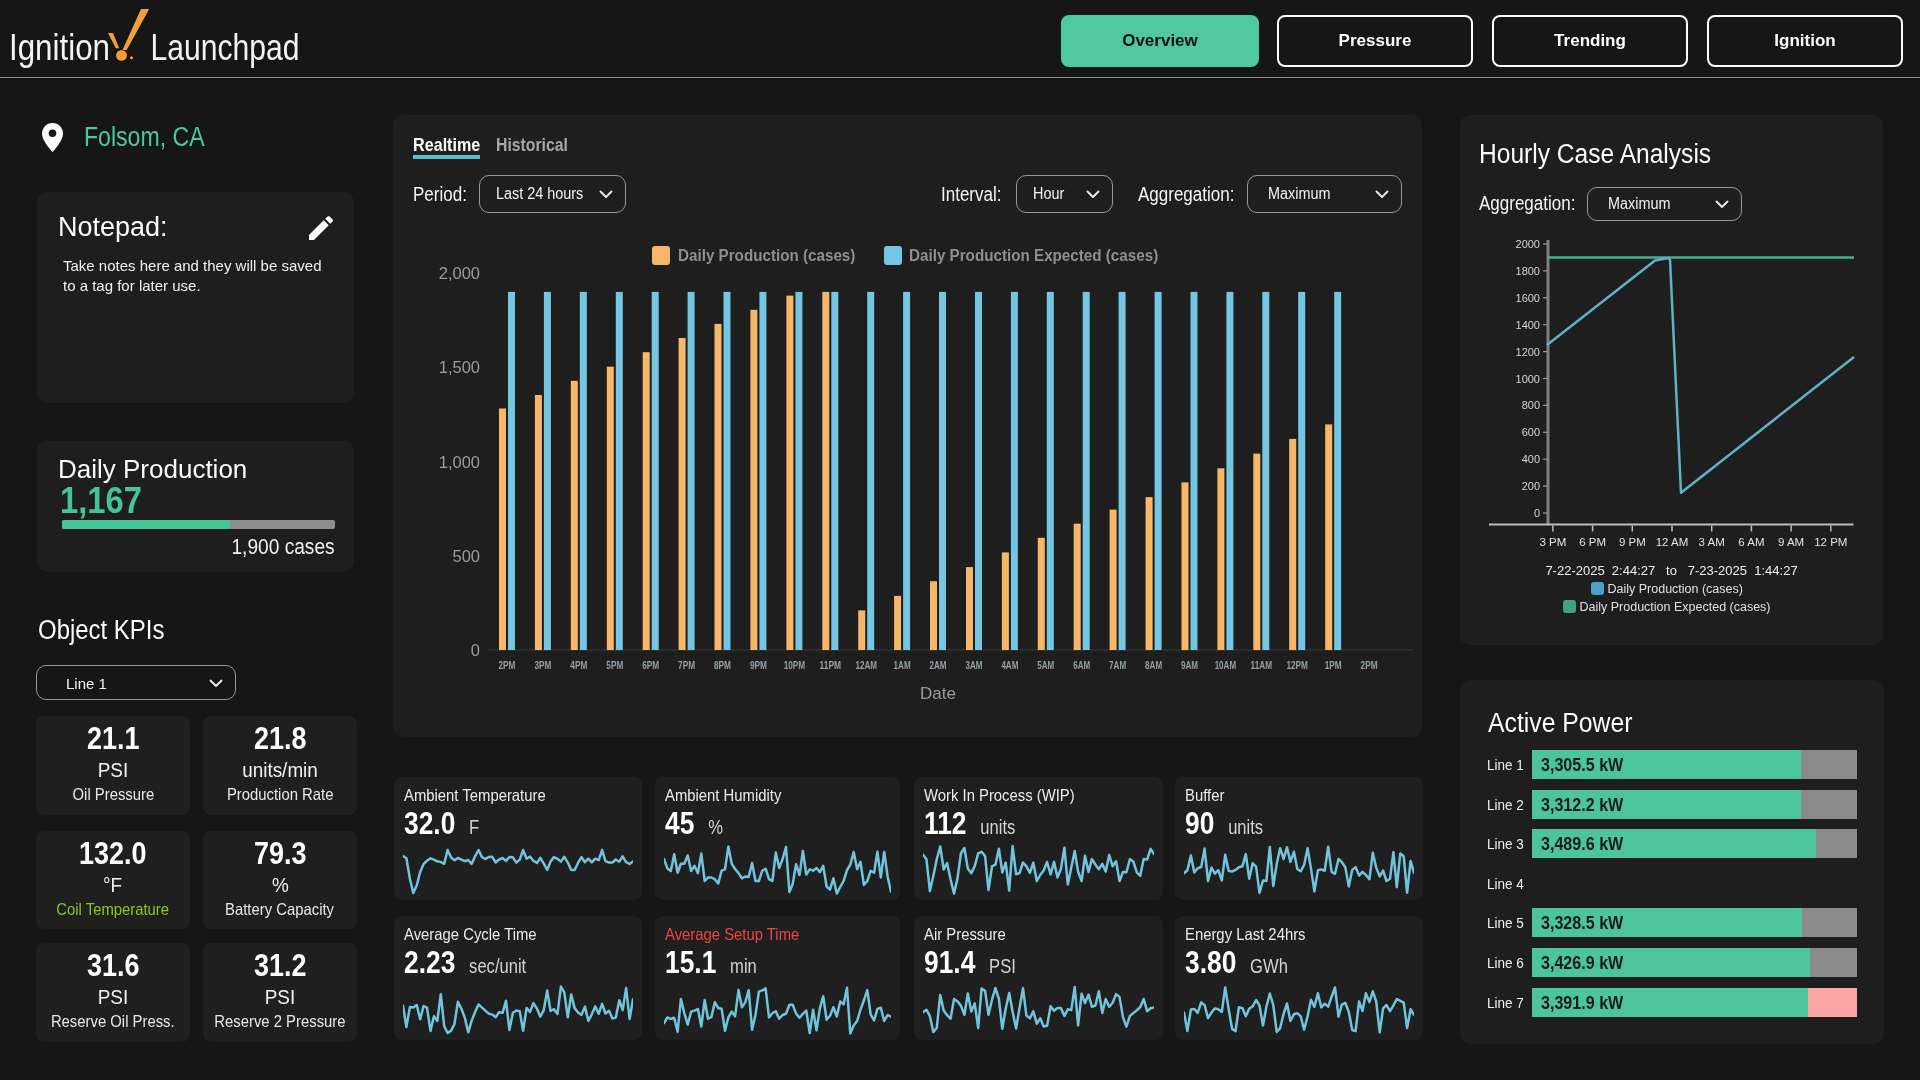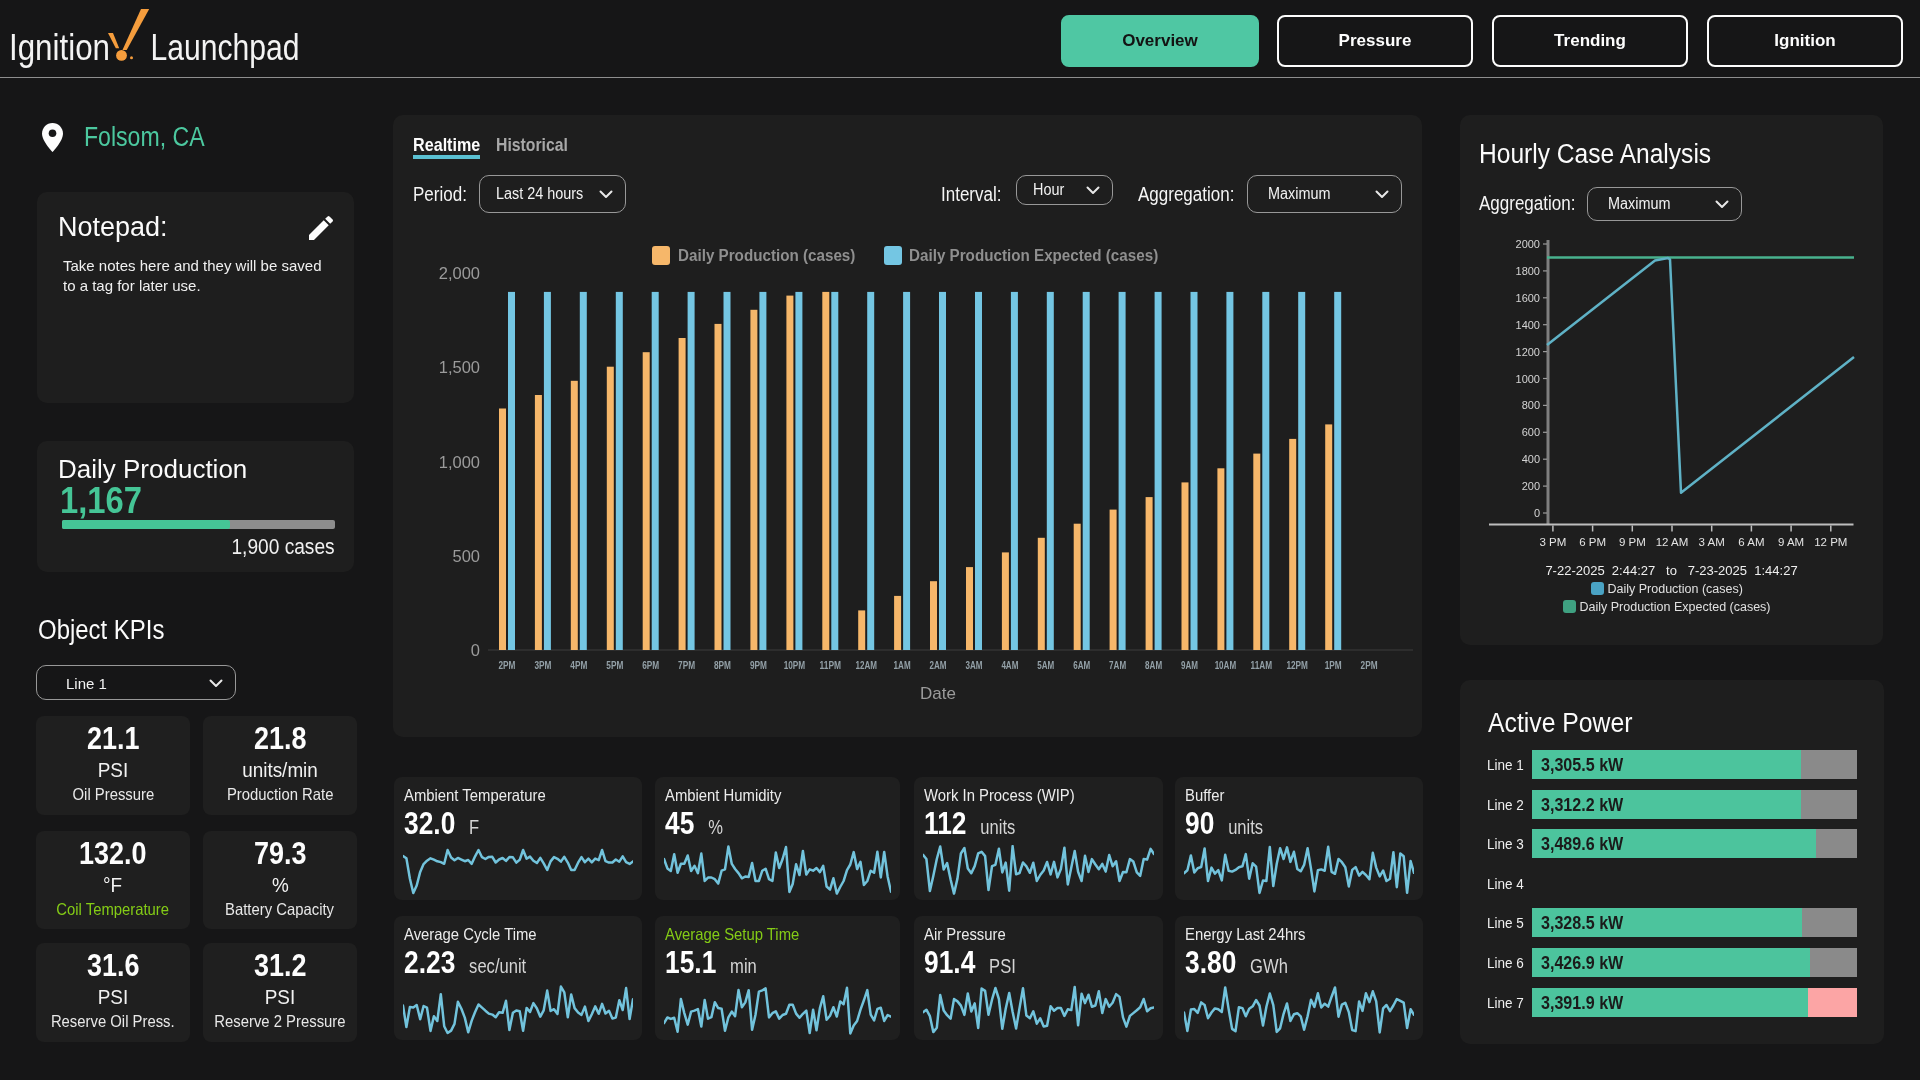--- a/index.html
+++ b/index.html
@@ -99,21 +99,21 @@
 <div style="position:absolute;left:20px;top:40px;width:67px;height:4px;background:#5ac0d2;"></div>
 <div style="position:absolute;left:103px;top:19px;font-size:19px;font-weight:bold;color:#a8a8a8;"><span class="sxl" style="transform:scaleX(.83);">Historical</span></div>
 <div style="position:absolute;left:20px;top:68px;font-size:20px;color:#f5f5f5;"><span class="sxl" style="transform:scaleX(.85);">Period:</span></div>
 <div class="dd" style="left:86px;top:60px;width:147px;height:38px;">
       <span style="position:absolute;left:16px;top:50%;transform:translateY(-50%);font-size:16px;white-space:nowrap;"><span class="sxl" style="transform:scaleX(.9);">Last 24 hours</span></span>
       <span class="cv"><svg width="14" height="9" viewBox="0 0 14 9" fill="none">
           <path d="M1.5 1.5 L7 7 L12.5 1.5" stroke="#e8e8e8" stroke-width="2" stroke-linecap="round" stroke-linejoin="round"></path>
         </svg></span>
     </div>
 <div style="position:absolute;left:548px;top:68px;font-size:20px;color:#f5f5f5;"><span class="sxl" style="transform:scaleX(.85);">Interval:</span></div>
-<div class="dd" style="left:623px;top:60px;width:97px;height:30px;">
+<div class="dd" style="left:623px;top:60px;width:97px;height:38px;">
       <span style="position:absolute;left:16px;top:50%;transform:translateY(-50%);font-size:16px;"><span class="sxl" style="transform:scaleX(.9);">Hour</span></span>
       <span class="cv"><svg width="14" height="9" viewBox="0 0 14 9" fill="none">
           <path d="M1.5 1.5 L7 7 L12.5 1.5" stroke="#e8e8e8" stroke-width="2" stroke-linecap="round" stroke-linejoin="round"></path>
         </svg></span>
     </div>
 <div style="position:absolute;left:745px;top:68px;font-size:20px;color:#f5f5f5;"><span class="sxl" style="transform:scaleX(.85);">Aggregation:</span></div>
 <div class="dd" style="left:854px;top:60px;width:155px;height:38px;">
       <span style="position:absolute;left:20px;top:50%;transform:translateY(-50%);font-size:16px;"><span class="sxl" style="transform:scaleX(.9);">Maximum</span></span>
       <span class="cv"><svg width="14" height="9" viewBox="0 0 14 9" fill="none">
           <path d="M1.5 1.5 L7 7 L12.5 1.5" stroke="#e8e8e8" stroke-width="2" stroke-linecap="round" stroke-linejoin="round"></path>
@@ -330,21 +330,21 @@
     </svg>
 </div>
 <div class="card" style="left:394px;top:916px;width:248px;height:124px;">
 <div style="position:absolute;left:10px;top:9px;font-size:16.5px;color:#ececec;"><span class="sxl" style="transform:scaleX(.9);">Average Cycle Time</span></div>
 <div style="position:absolute;left:10px;top:29px;font-size:31px;font-weight:bold;color:#fff;"><span class="sxl" style="transform:scaleX(.85);">2.23<span style="font-size:19.5px;font-weight:normal;color:#d5d5d5;">&nbsp;&nbsp;&nbsp;sec/unit</span></span></div>
 <svg style="position:absolute;left:9px;top:69px;" width="230" height="50" viewBox="0 0 230 50">
       <polyline points="0.0,20.6 3.4,42.1 6.9,21.9 10.3,22.5 13.7,20.0 17.2,34.2 20.6,21.0 24.0,22.7 27.5,45.9 30.9,31.2 34.3,36.0 37.8,9.2 41.2,41.2 44.6,48.0 48.1,45.6 51.5,38.9 54.9,16.7 58.4,23.8 61.8,32.6 65.2,47.3 68.7,35.6 72.1,27.0 75.5,19.5 79.0,22.6 82.4,25.7 85.8,28.6 89.3,29.6 92.7,32.3 96.1,27.2 99.6,27.8 103.0,15.8 106.4,45.1 109.9,27.7 113.3,25.5 116.7,26.3 120.1,45.8 123.6,22.9 127.0,27.0 130.4,18.1 133.9,23.5 137.3,31.7 140.7,25.3 144.2,5.6 147.6,26.0 151.0,24.2 154.5,28.9 157.9,1.6 161.3,7.3 164.8,32.3 168.2,9.5 171.6,23.1 175.1,27.5 178.5,29.9 181.9,21.6 185.4,36.0 188.8,29.2 192.2,21.4 195.7,28.8 199.1,18.9 202.5,28.5 206.0,25.8 209.4,33.5 212.8,32.6 216.3,15.2 219.7,25.0 223.1,3.1 226.6,34.1 230.0,14.2" fill="none" stroke="#72c3dc" stroke-width="2.5" stroke-linejoin="round" stroke-linecap="round"></polyline>
     </svg>
 </div>
 <div class="card" style="left:655px;top:916px;width:245px;height:124px;">
-<div style="position:absolute;left:10px;top:9px;font-size:16.5px;color:#84cc16;text-align:right;"><span class="sxl" style="transform:scaleX(.9);">Average Setup Time</span></div>
+<div style="position:absolute;left:10px;top:9px;font-size:16.5px;color:#ef4444;text-align:right;"><span class="sxl" style="transform:scaleX(.9);">Average Setup Time</span></div>
 <div style="position:absolute;left:10px;top:29px;font-size:31px;font-weight:bold;color:#fff;"><span class="sxl" style="transform:scaleX(.85);">15.1<span style="font-size:19.5px;font-weight:normal;color:#d5d5d5;">&nbsp;&nbsp;&nbsp;min</span></span></div>
 <svg style="position:absolute;left:9px;top:69px;" width="227" height="50" viewBox="0 0 227 50">
       <polyline points="0.0,38.2 3.4,32.5 6.8,33.9 10.2,32.8 13.6,46.7 16.9,14.0 20.3,28.1 23.7,39.6 27.1,26.6 30.5,25.6 33.9,24.1 37.3,41.5 40.7,14.9 44.0,33.7 47.4,32.1 50.8,17.2 54.2,23.1 57.6,23.7 61.0,45.8 64.4,32.3 67.8,26.6 71.1,31.2 74.5,5.1 77.9,22.2 81.3,17.4 84.7,5.2 88.1,44.8 91.5,29.8 94.9,6.6 98.3,5.4 101.6,3.4 105.0,32.4 108.4,28.2 111.8,26.4 115.2,33.7 118.6,30.0 122.0,28.8 125.4,19.8 128.7,19.8 132.1,28.6 135.5,32.8 138.9,28.8 142.3,25.6 145.7,48.1 149.1,24.7 152.5,45.2 155.9,23.1 159.2,11.3 162.6,34.8 166.0,30.8 169.4,22.2 172.8,31.5 176.2,16.4 179.6,19.3 183.0,2.8 186.3,48.5 189.7,40.4 193.1,36.0 196.5,24.6 199.9,15.3 203.3,5.1 206.7,29.6 210.1,35.4 213.4,24.0 216.8,22.7 220.2,36.0 223.6,30.1 227.0,31.7" fill="none" stroke="#72c3dc" stroke-width="2.5" stroke-linejoin="round" stroke-linecap="round"></polyline>
     </svg>
 </div>
 <div class="card" style="left:914px;top:916px;width:249px;height:124px;">
 <div style="position:absolute;left:10px;top:9px;font-size:16.5px;color:#ececec;"><span class="sxl" style="transform:scaleX(.9);">Air Pressure</span></div>
 <div style="position:absolute;left:10px;top:29px;font-size:31px;font-weight:bold;color:#fff;"><span class="sxl" style="transform:scaleX(.85);">91.4<span style="font-size:19.5px;font-weight:normal;color:#d5d5d5;">&nbsp;&nbsp;&nbsp;PSI</span></span></div>
 <svg style="position:absolute;left:9px;top:69px;" width="231" height="50" viewBox="0 0 231 50">
       <polyline points="0.0,27.2 3.4,24.7 6.9,31.2 10.3,47.1 13.8,42.8 17.2,10.1 20.7,25.6 24.1,30.2 27.6,33.7 31.0,14.1 34.5,16.4 37.9,20.6 41.4,29.9 44.8,8.5 48.3,26.6 51.7,18.4 55.2,43.0 58.6,3.6 62.1,5.9 65.5,29.8 69.0,14.7 72.4,3.0 75.9,14.0 79.3,43.8 82.7,23.8 86.2,7.9 89.6,26.7 93.1,43.5 96.5,23.2 100.0,3.3 103.4,30.6 106.9,33.2 110.3,26.3 113.8,38.7 117.2,33.3 120.7,41.5 124.1,40.8 127.6,21.2 131.0,25.8 134.5,23.1 137.9,23.1 141.4,30.9 144.8,24.3 148.3,25.1 151.7,1.9 155.1,40.3 158.6,8.8 162.0,18.1 165.5,9.7 168.9,21.7 172.4,20.5 175.8,6.2 179.3,28.0 182.7,14.1 186.2,21.8 189.6,17.8 193.1,9.1 196.5,11.9 200.0,32.4 203.4,41.6 206.9,30.9 210.3,28.1 213.8,25.3 217.2,22.3 220.7,14.0 224.1,26.2 227.6,23.2 231.0,22.4" fill="none" stroke="#72c3dc" stroke-width="2.5" stroke-linejoin="round" stroke-linecap="round"></polyline>

